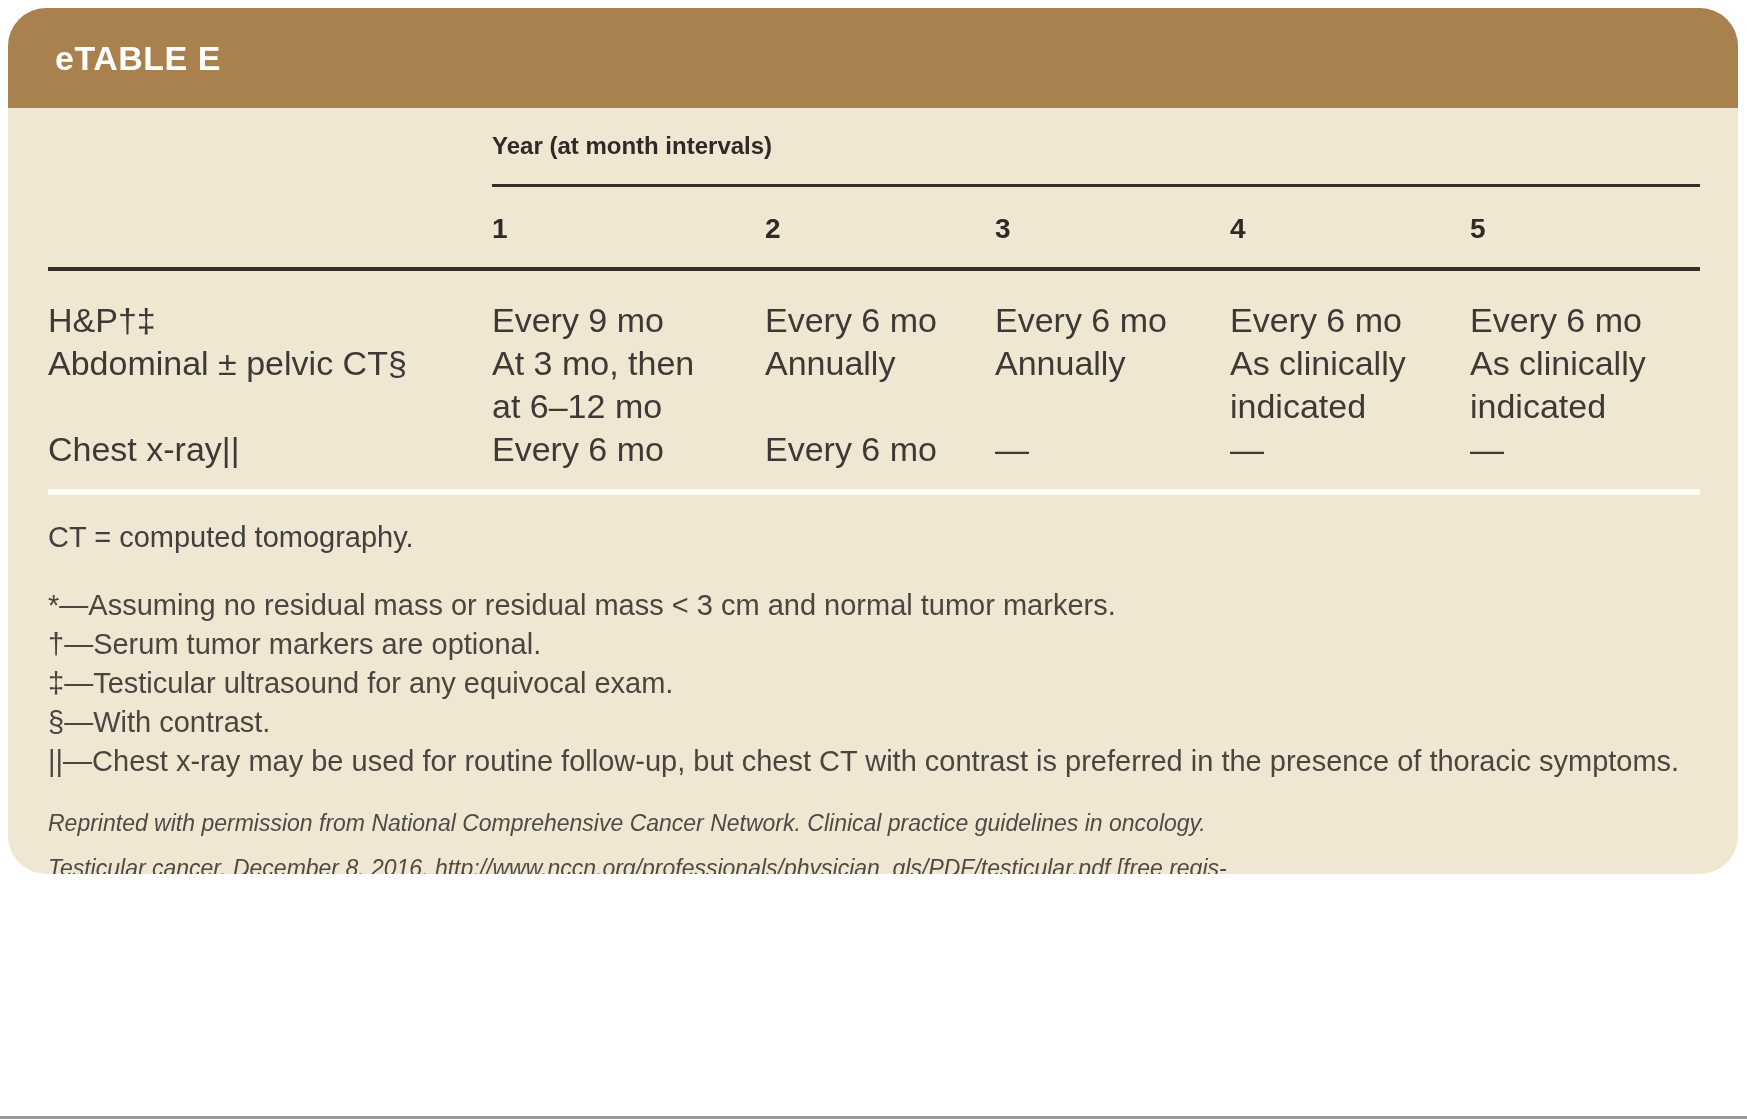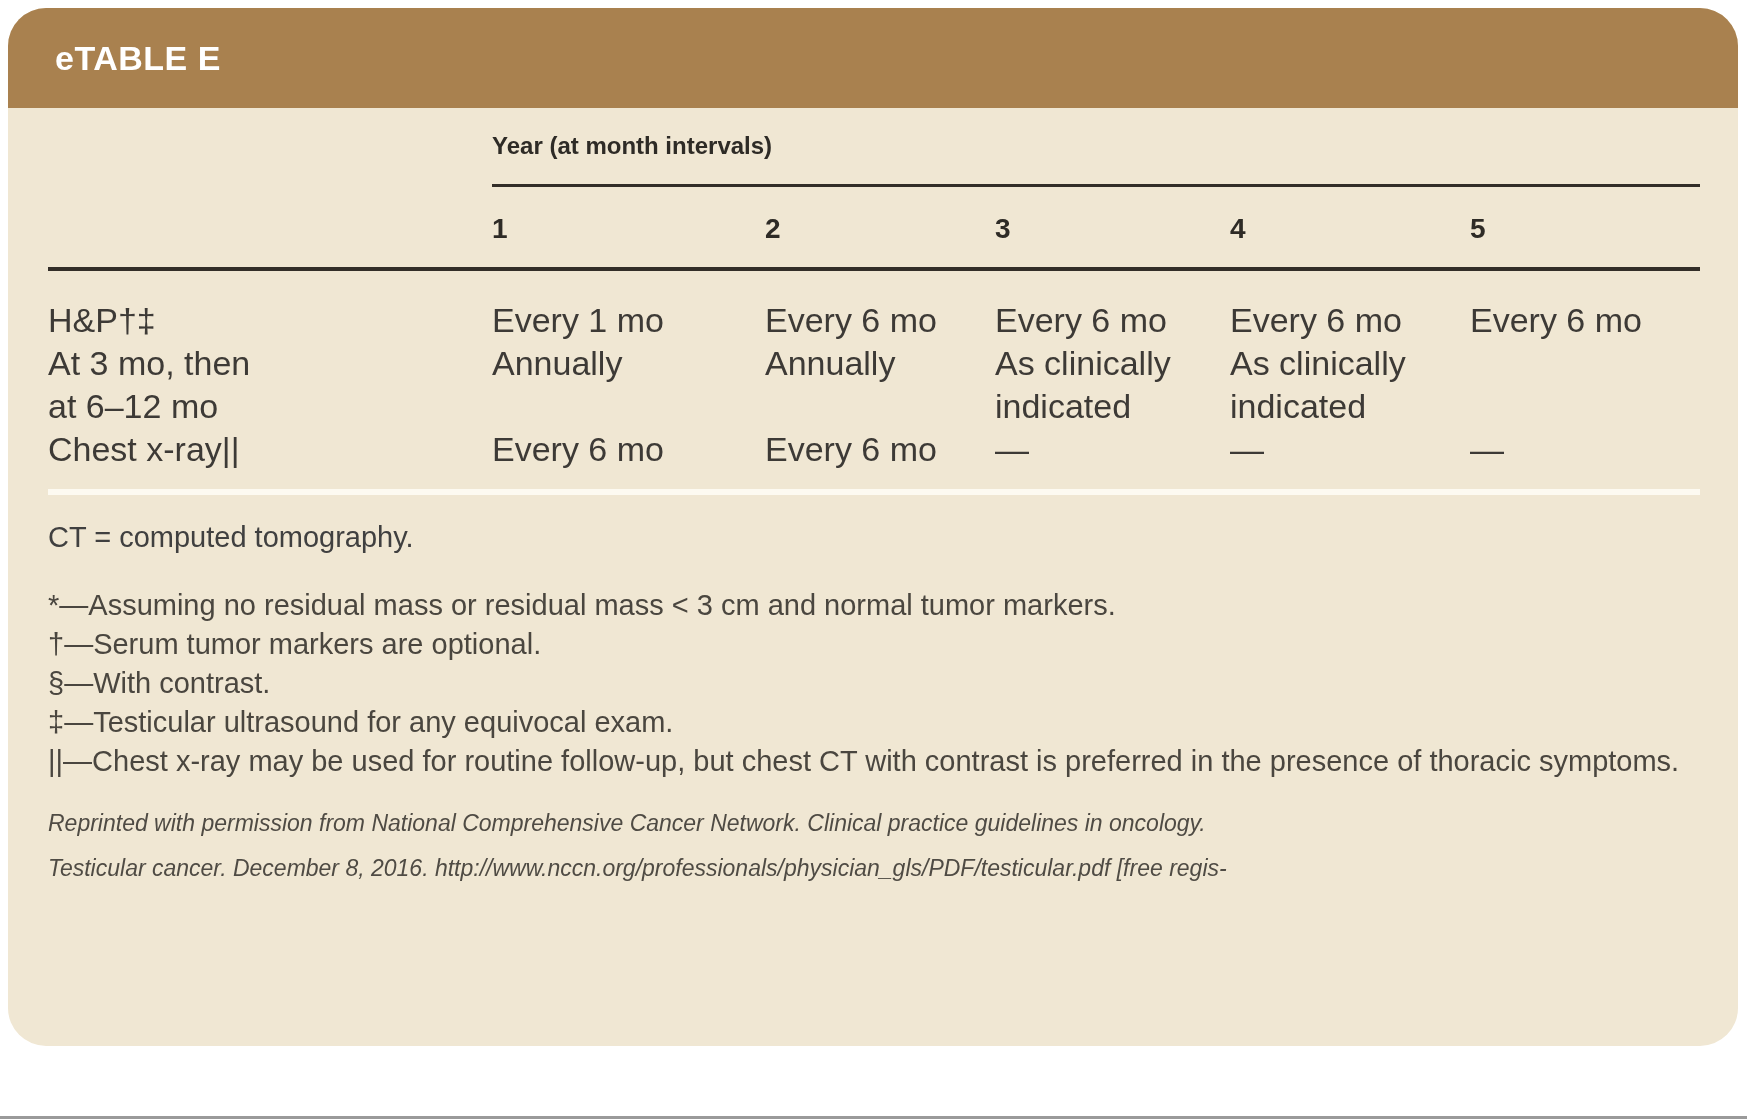--- a/index.html
+++ b/index.html
@@ -10,21 +10,21 @@
     font-family: "Liberation Sans", sans-serif;
     overflow: hidden;
   }
   .bottom-edge {
     position: absolute; left: 0; right: 0; bottom: 0; height: 3px;
     background: #9a9a9a;
   }
   .card {
     position: absolute;
     left: 8px; top: 8px;
-    width: 1730px; height: 1038px;
+    width: 1730px; height: 866px;
     background: #f0e7d3;
     border-radius: 38px;
     overflow: hidden;
   }
   .card-header {
     height: 100px;
     background: #a9814f;
     display: flex;
     align-items: center;
     padding-left: 47px;
@@ -128,27 +128,28 @@
       <div>3</div>
       <div>4</div>
       <div>5</div>
     </div>
 
     <div class="full-divider"></div>
 
     <div class="table-body">
       <div class="grid-row">
         <div>H&amp;P†‡</div>
-        <div>Every 1 mo</div>
+        <div>Every 9 mo</div>
         <div>Every 6 mo</div>
         <div>Every 6 mo</div>
         <div>Every 6 mo</div>
         <div>Every 6 mo</div>
       </div>
       <div class="grid-row">
+        <div>Abdominal ± pelvic CT§</div>
         <div>At 3 mo, then
 at 6–12 mo</div>
         <div>Annually</div>
         <div>Annually</div>
         <div>As clinically
 indicated</div>
         <div>As clinically
 indicated</div>
       </div>
       <div class="grid-row">
@@ -161,22 +162,22 @@
       </div>
     </div>
 
     <div class="table-bottom-divider"></div>
 
     <div class="abbreviation-note">CT = computed tomography.</div>
 
     <div class="footnotes">
       <div>*—Assuming no residual mass or residual mass &lt; 3 cm and normal tumor markers.</div>
       <div>†—Serum tumor markers are optional.</div>
+      <div>‡—Testicular ultrasound for any equivocal exam.</div>
       <div>§—With contrast.</div>
-      <div>‡—Testicular ultrasound for any equivocal exam.</div>
       <div>||—Chest x-ray may be used for routine follow-up, but chest CT with contrast is preferred in the presence of thoracic symptoms.</div>
     </div>
 
     <div class="citation">
       <div>Reprinted with permission from National Comprehensive Cancer Network. Clinical practice guidelines in oncology.</div>
       <div>Testicular cancer. December 8, 2016. http://www.nccn.org/professionals/physician_gls/PDF/testicular.pdf [free regis-</div>
     </div>
 
   </div>
 </div>

